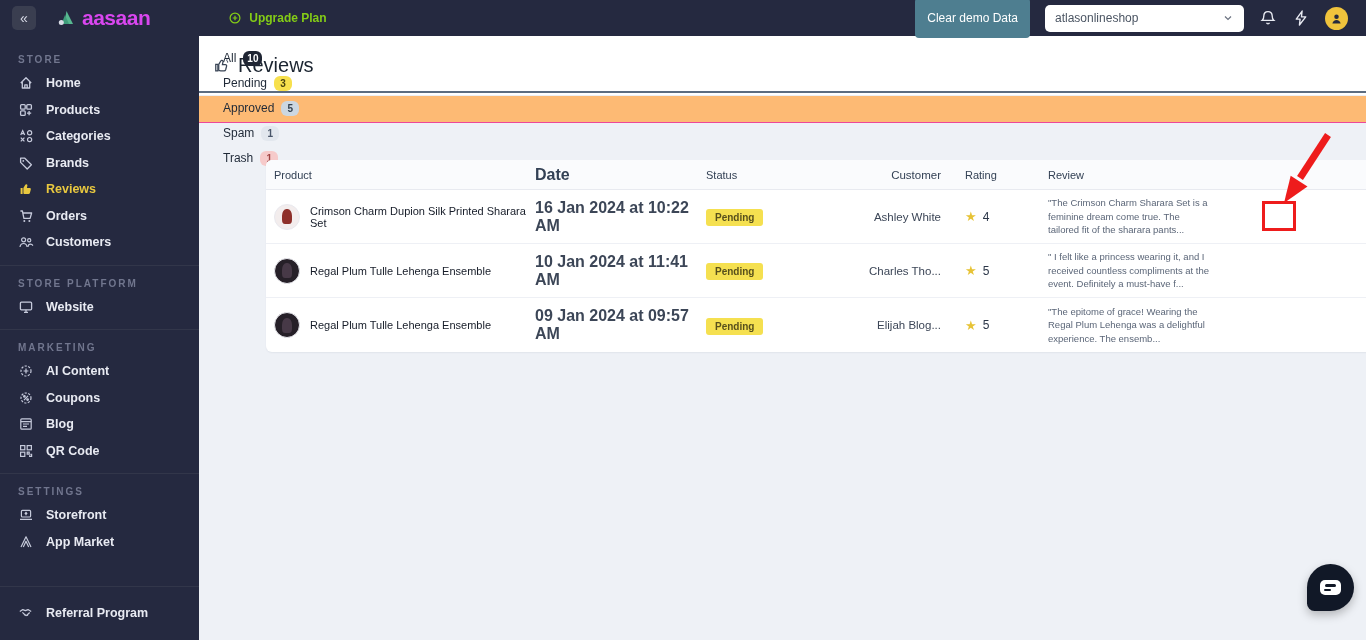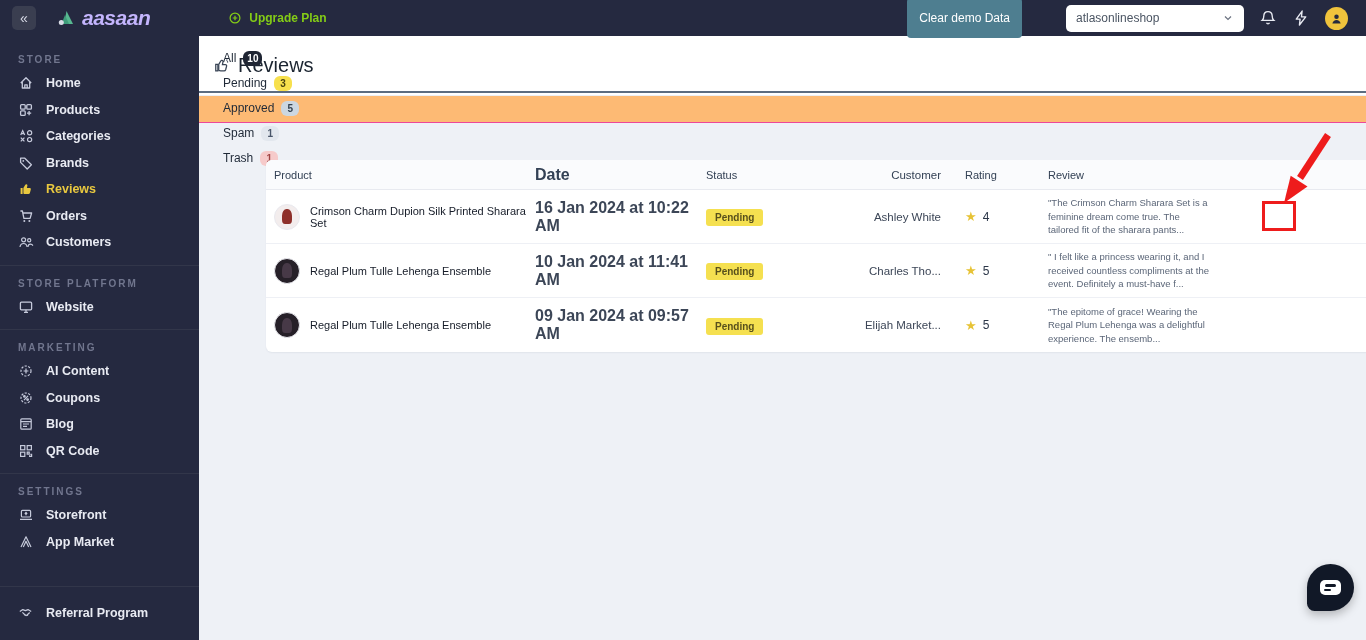--- a/index.html
+++ b/index.html
@@ -5,26 +5,26 @@
   * { margin:0; padding:0; box-sizing:border-box; }
   html,body { width:1366px; height:640px; overflow:hidden; }
   body { font-family:"Liberation Sans", sans-serif; background:#eef1f6; position:relative; }
 
   
   .topbar { position:absolute; left:0; top:0; width:1366px; height:36px; background:#252940;
             display:flex; align-items:center; z-index:5; }
   .collapse-btn { width:24px; height:24px; margin-left:12px; background:#3a3e50; border:none; border-radius:5px;
                   color:#d7dae6; font-size:14px; line-height:22px; cursor:pointer; }
   .logo { display:flex; align-items:center; gap:6px; margin-left:20px; }
-  .logo-text { color:#c4b5fd; font-weight:700; font-size:21px; letter-spacing:-0.5px;font-style:italic; }
+  .logo-text { color:#d946ef; font-weight:700; font-size:21px; letter-spacing:-0.5px; }
   .upgrade { display:flex; align-items:center; gap:7px; margin-left:78px; font-size:12px; font-weight:600; cursor:pointer; }
   .topbar-right { margin-left:auto; display:flex; align-items:center; gap:15px; margin-right:18px; }
   .clear-demo { border:none; color:#ffffff; font-size:12px; padding:13px 12px; border-radius:4px; cursor:pointer; }
-  .store-select { width:178px; height:27px; background:#ffffff; border-radius:5px; display:flex; align-items:center;
-                  justify-content:space-between; padding:0 10px; font-size:12px; color:#4b5563; cursor:pointer;margin-left:29px; }
+  .store-select { width:199px; height:27px; background:#ffffff; border-radius:5px; display:flex; align-items:center;
+                  justify-content:space-between; padding:0 10px; font-size:12px; color:#4b5563; cursor:pointer; }
   .tb-icon { width:18px; height:18px; display:inline-flex; cursor:pointer; }
   .avatar { width:23px; height:23px; border-radius:50%; background:#f0c33c; display:flex; align-items:center;
             justify-content:center; cursor:pointer; }
 
   
   .sidebar { position:absolute; left:0; top:36px; width:199px; height:604px; background:#252940;
              display:flex; flex-direction:column; padding-top:6px; }
   .sec-header { padding:12px 18px 5px 18px; font-size:10px; letter-spacing:2px; color:#71768e; font-weight:700; }
   .side-item { display:flex; align-items:center; gap:12px; padding:0 18px; height:26.5px; color:#e8eaf2;
                font-size:12.5px; font-weight:600; cursor:pointer; }
@@ -391,21 +391,21 @@
 
     <div class="trow">
       <div class="cell prod">
         <span class="prod-avatar" style="background: rgb(38, 32, 40);">
           <span class="prod-shape" style="background: rgb(71, 57, 71);"></span>
         </span>
         <span class="prod-name">Regal Plum Tulle Lehenga Ensemble</span>
       </div>
       <div class="cell c-date">09 Jan 2024 at 09:57 AM</div>
       <div class="cell c-status"><span class="status-pill" style="background: rgb(245, 224, 80); color: rgb(88, 80, 28);">Pending</span></div>
-      <div class="cell c-customer">Elijah Market...</div>
+      <div class="cell c-customer">Elijah Blog...</div>
       <div class="cell c-rating">
         <span class="star" style="color: rgb(231, 195, 54);">★</span>
         <span class="rate-num">5</span>
       </div>
       <div class="cell c-review">
           <div class="review-text">"The epitome of grace! Wearing the Regal Plum Lehenga was a delightful experience. The ensemb...</div>
         </div>
       <div class="cell c-actions"><button class="dots-btn">•••</button></div>
     </div>
   </div>

